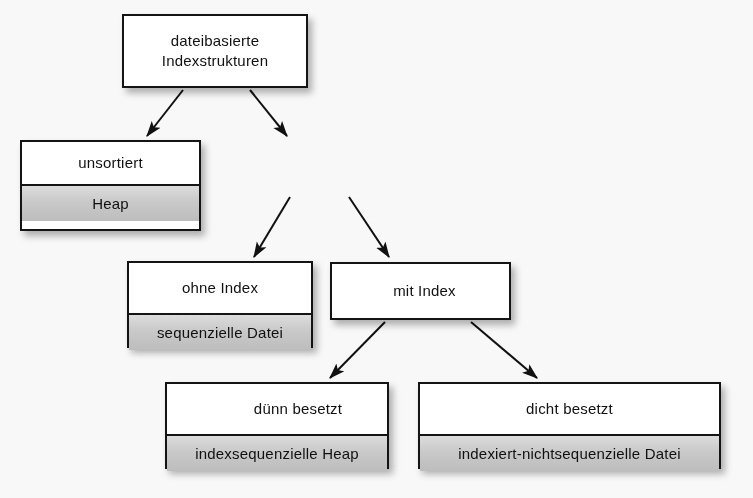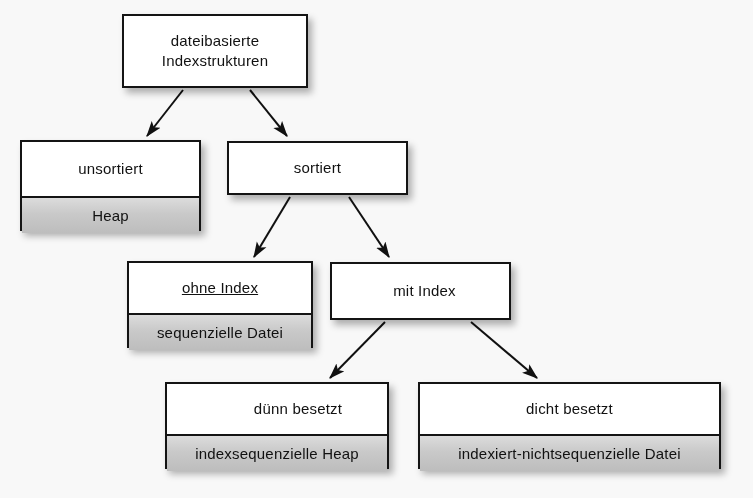--- a/index.html
+++ b/index.html
@@ -62,28 +62,28 @@
     line-height: 19px;
     letter-spacing: 0.2px;
     padding: 14px 6px;
   }
 
   
   #n-root      { left: 122px; top: 14px;  width: 186px; height: 74px; }
   #n-root .title   { height: 100%; }
 
   #n-unsortiert { left: 20px;  top: 140px; width: 181px; height: 91px; }
-  #n-unsortiert .title { height: 54px; }
+  #n-unsortiert .title { height: 42px; }
   #n-unsortiert .sub   { height: 37px; }
 
   #n-sortiert   { left: 227px; top: 141px; width: 181px; height: 54px; }
   #n-sortiert .title   { height: 100%; }
 
   #n-ohne       { left: 127px; top: 261px; width: 186px; height: 87px; }
-  #n-ohne .title       { height: 50px; text-decoration: underline; }
+  #n-ohne .title       { height: 50px; }
   #n-ohne .sub         { height: 37px; }
 
   #n-mit        { left: 330px; top: 262px; width: 181px; height: 58px; padding-left: 8px; }
   #n-mit .title        { height: 100%; }
 
   #n-duenn      { left: 165px; top: 382px; width: 224px; height: 87px; }
   #n-duenn .title      { height: 50px; padding-left: 48px; }
   #n-duenn .sub        { height: 37px; }
 
   #n-dicht      { left: 418px; top: 382px; width: 303px; height: 87px; }
@@ -115,23 +115,20 @@
   <div class="node" id="n-root">
     <div class="title">dateibasierte
 Indexstrukturen</div>
   </div>
 
   <div class="node" id="n-unsortiert">
     <div class="title">unsortiert</div>
     <div class="sub">Heap</div>
   </div>
 
-  <div class="node" id="n-sortiert">
-    <div class="title">sortiert</div>
-  </div>
 
   <div class="node" id="n-ohne">
     <div class="title">ohne Index</div>
     <div class="sub">sequenzielle Datei</div>
   </div>
 
   <div class="node" id="n-mit">
     <div class="title">mit Index</div>
   </div>
 

